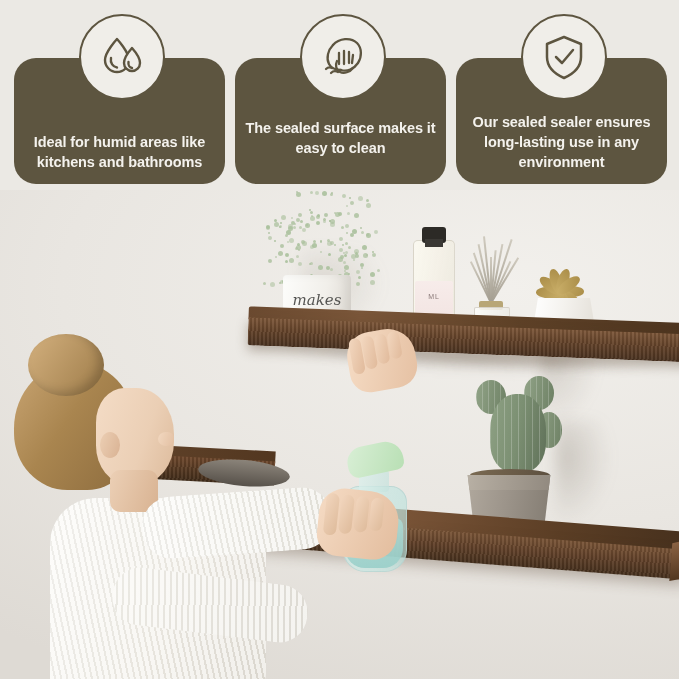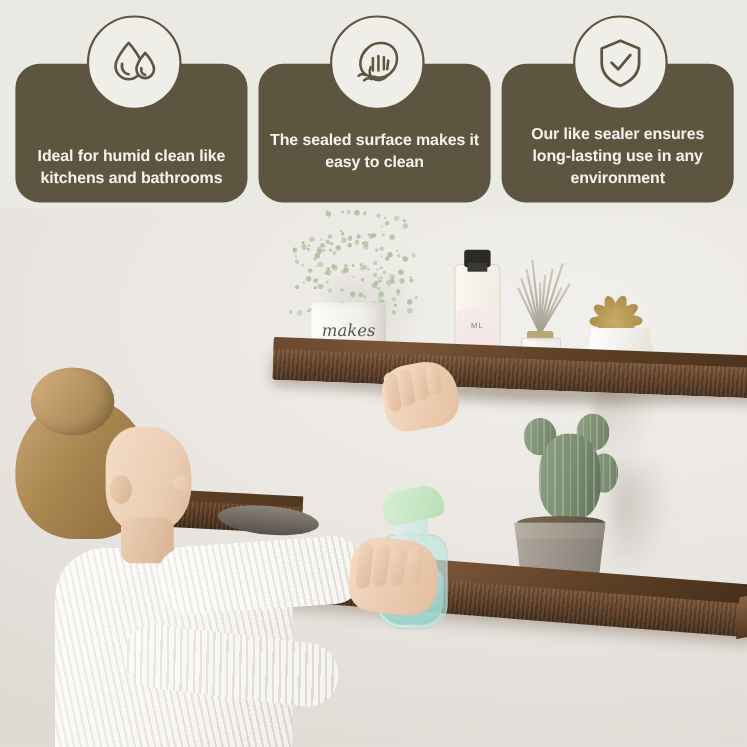--- a/index.html
+++ b/index.html
@@ -289,21 +289,21 @@
     background:radial-gradient(60% 60% at 20% 30%, rgba(125,115,100,.16), rgba(125,115,100,0) 75%);filter:blur(7px);}
 </style>
 </head>
 <body>
 
 <div id="stage">
 
   <div class="cards">
 
     <div class="card card-1">
-      <div class="card-text">Ideal for humid clean like kitchens and bathrooms</div>
+      <div class="card-text">Ideal for humid areas like kitchens and bathrooms</div>
     </div>
     <div class="icon-badge badge-1">
       <svg width="50" height="50" viewBox="0 0 50 50" fill="none" stroke="#5d5540" stroke-width="2.4" stroke-linecap="round" stroke-linejoin="round">
         <path d="M20 7 C20 7 8 20 8 28 A12 12 0 0 0 32 28 C32 20 20 7 20 7 Z"></path>
         <path d="M14 26 C13 31 16 35 20 35.5"></path>
         <path d="M35 16 C35 16 27 25 27 31 A8 8 0 0 0 43 31 C43 25 35 16 35 16 Z" fill="#f0eee9"></path>
         <path d="M31.5 30 C31 33 32.5 35.5 35 36"></path>
       </svg>
     </div>
 
@@ -318,21 +318,21 @@
         <path d="M27 20 L27 33"></path>
         <path d="M32 21 L32 32"></path>
         <path d="M36 24 L35 32"></path>
         <path d="M20 30 C18 34 19 39 23 41 C27 43 33 41 36 37"></path>
         <path d="M9 38 C11 36 13 36 15 37"></path>
         <path d="M14 42 C16 40 19 40 21 41"></path>
       </svg>
     </div>
 
     <div class="card card-3">
-      <div class="card-text">Our like sealer ensures long-lasting use in any environment</div>
+      <div class="card-text">Our sealed sealer ensures long-lasting use in any environment</div>
     </div>
     <div class="icon-badge badge-3">
       <svg width="50" height="50" viewBox="0 0 50 50" fill="none" stroke="#5d5540" stroke-width="2.5" stroke-linecap="round" stroke-linejoin="round">
         <path d="M25 5 L42 12 V25 C42 35 34 42 25 46 C16 42 8 35 8 25 V12 Z"></path>
         <path d="M17 25 L23 31 L34 18"></path>
       </svg>
     </div>
   </div>
 
   <div class="headline">

